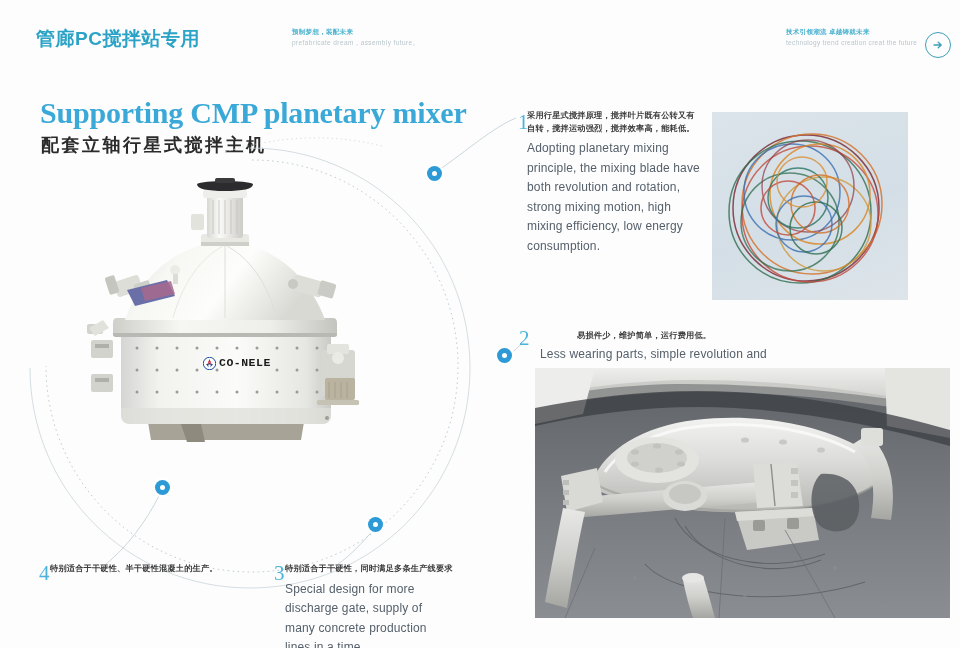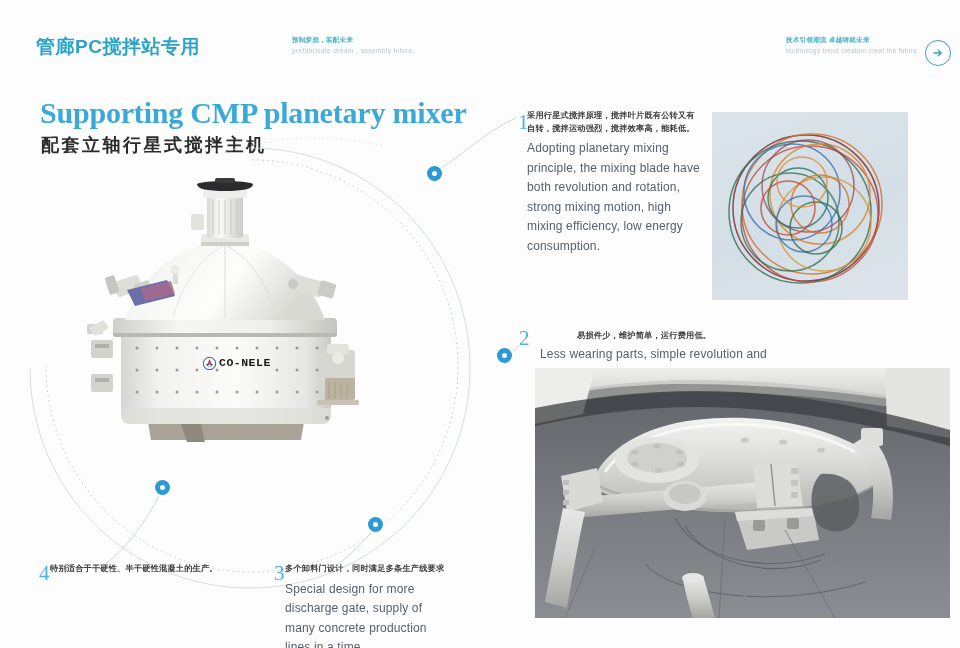--- a/index.html
+++ b/index.html
@@ -5,21 +5,21 @@
   html,body{margin:0;padding:0;}
   body{
     width:960px;height:648px;
     background:#ffffff;
     font-family:"Liberation Sans","DejaVu Sans",sans-serif;
     overflow:hidden;position:relative;
   }
   .page{position:absolute;inset:0;background:#fdfdfd;}
 
   
-  .header{position:absolute;left:0;top:12px;width:910px;height:70px;}
+  .header{position:absolute;left:0;top:4px;width:910px;height:70px;}
   .hdr-title{
     position:absolute;left:36px;top:22px;
     font-size:19px;font-weight:bold;color:#2aa3c7;
     letter-spacing:.5px;white-space:nowrap;
   }
   .hdr-mid{position:absolute;left:292px;top:24px;line-height:1.35;}
   .hdr-mid .cn{font-size:6.5px;color:#49b2d0;letter-spacing:.3px;white-space:nowrap;font-weight:bold;}
   .hdr-mid .en{font-size:6.5px;color:#b9c6cc;letter-spacing:.4px;white-space:nowrap;margin-top:2px;}
   .hdr-right{position:absolute;left:786px;top:24px;line-height:1.35;text-align:left;}
   .hdr-right .cn{font-size:6.5px;color:#49b2d0;letter-spacing:.3px;white-space:nowrap;font-weight:bold;}
@@ -312,21 +312,21 @@
   </div>
 
   <div class="callout" id="callout2">
     <div class="c-num">2</div>
     <div class="c-cn" style="padding-left:12px;margin-left:37px;">易损件少，维护简单，运行费用低。</div>
     <div class="c-en" style="padding-left:12px;">Less wearing parts, simple revolution and low operating costs.</div>
   </div>
 
   <div class="callout" id="callout3">
     <div class="c-num">3</div>
-    <div class="c-cn">多个卸料门设计，同时满足多条生产线要求</div>
+    <div class="c-cn">特别适合于干硬性，同时满足多条生产线要求</div>
     <div class="c-en">Special design for more discharge gate, supply of many concrete production lines in a time</div>
   </div>
 
   <div class="callout" id="callout4">
     <div class="c-num">4</div>
     <div class="c-cn">特别适合于干硬性、半干硬性混凝土的生产。</div>
   </div>
 
   <div class="diagram">
     <svg width="196" height="188" viewBox="0 0 196 188">

